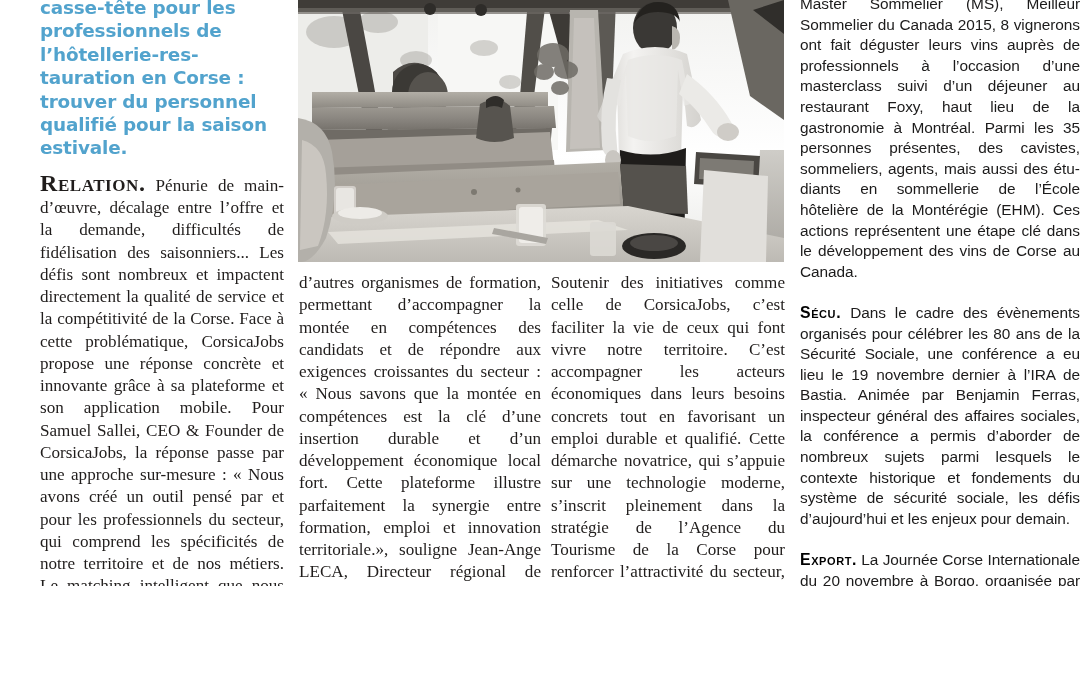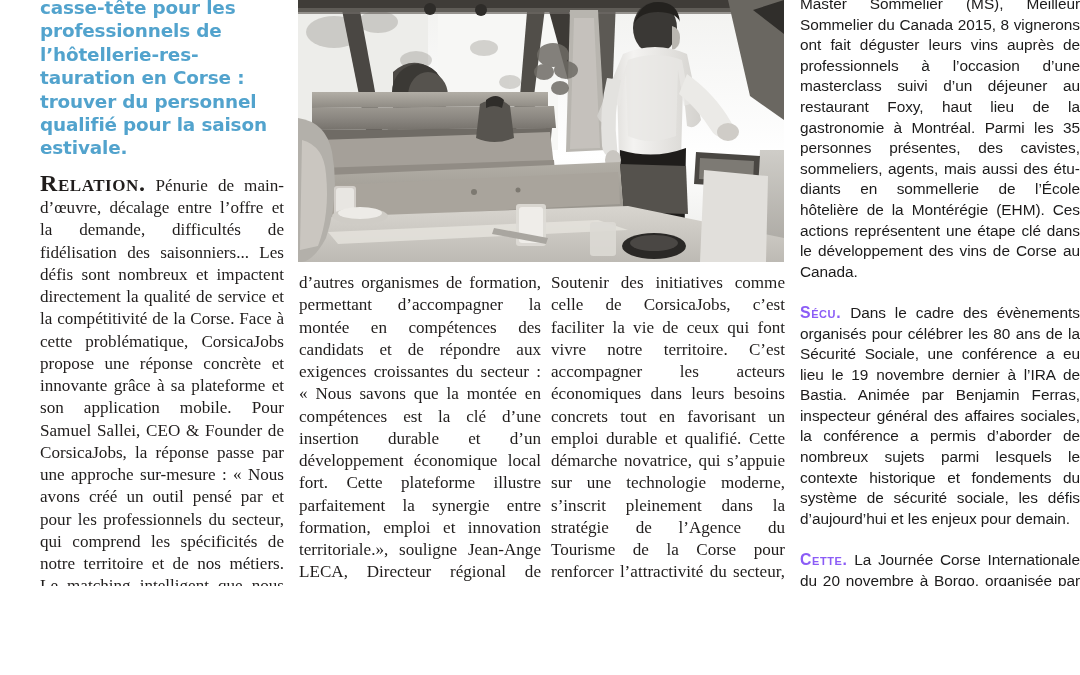--- a/index.html
+++ b/index.html
@@ -96,21 +96,21 @@
     text-align: justify;
     text-justify: inter-word;
     letter-spacing: -0.05px;
   }
   .sans-body p { margin: 0; }
   .sans-body p + p { margin-top: 20.6px; }
 
   .kicker {
     font-variant: small-caps;
     font-weight: bold;
-    color: #8b5cf6;
+    color: #000000;
     letter-spacing: 0.6px;
     font-size: 15.8px;
   }
 
   #col4-body { margin-top: -6px; }
 </style>
 </head>
 <body>
 
 <div id="page">
@@ -273,17 +273,17 @@
     </div>
   </div>
 
   <div class="col" id="col-4">
     <div class="sans-body" id="col4-body">
 
       <p><span>Master Sommelier (MS), Meilleur Sommelier du Canada 2015, 8 vignerons ont fait déguster leurs vins auprès de professionnels à l’occasion d’une masterclass suivi d’un déjeuner au restaurant Foxy, haut lieu de la gastronomie à Montréal. Parmi les 35 personnes présentes, des cavistes, somme­liers, agents, mais aussi des étu­diants en sommellerie de l’École hôtelière de la Montérégie (EHM). Ces actions représentent une étape clé dans le développement des vins de Corse au Canada.</span></p>
 
       <p><span class="kicker">Sécu.</span><span> Dans le cadre des évène­ments organisés pour célébrer les 80 ans de la Sécurité Sociale, une conférence a eu lieu le 19 novem­bre dernier à l’IRA de Bastia. Animée par Benjamin Ferras, inspecteur général des affaires sociales, la conférence a permis d’aborder de nombreux sujets parmi lesquels le contexte histo­rique et fondements du système de sécurité sociale, les défis d’au­jourd’hui et les enjeux pour demain.</span></p>
 
-      <p><span class="kicker">Cette.</span><span> La Journée Corse Internationale du 20 novembre à Borgo, organisée par l’ADEC et ses partenaires de la Team Export (la CCI de Corse, Business France, Bpifrance et les Consei-</span></p>
+      <p><span class="kicker">Export.</span><span> La Journée Corse Internationale du 20 novembre à Borgo, organisée par l’ADEC et ses partenaires de la Team Export (la CCI de Corse, Business France, Bpifrance et les Consei-</span></p>
     </div>
   </div>
 
 </div>
 
 </body></html>

